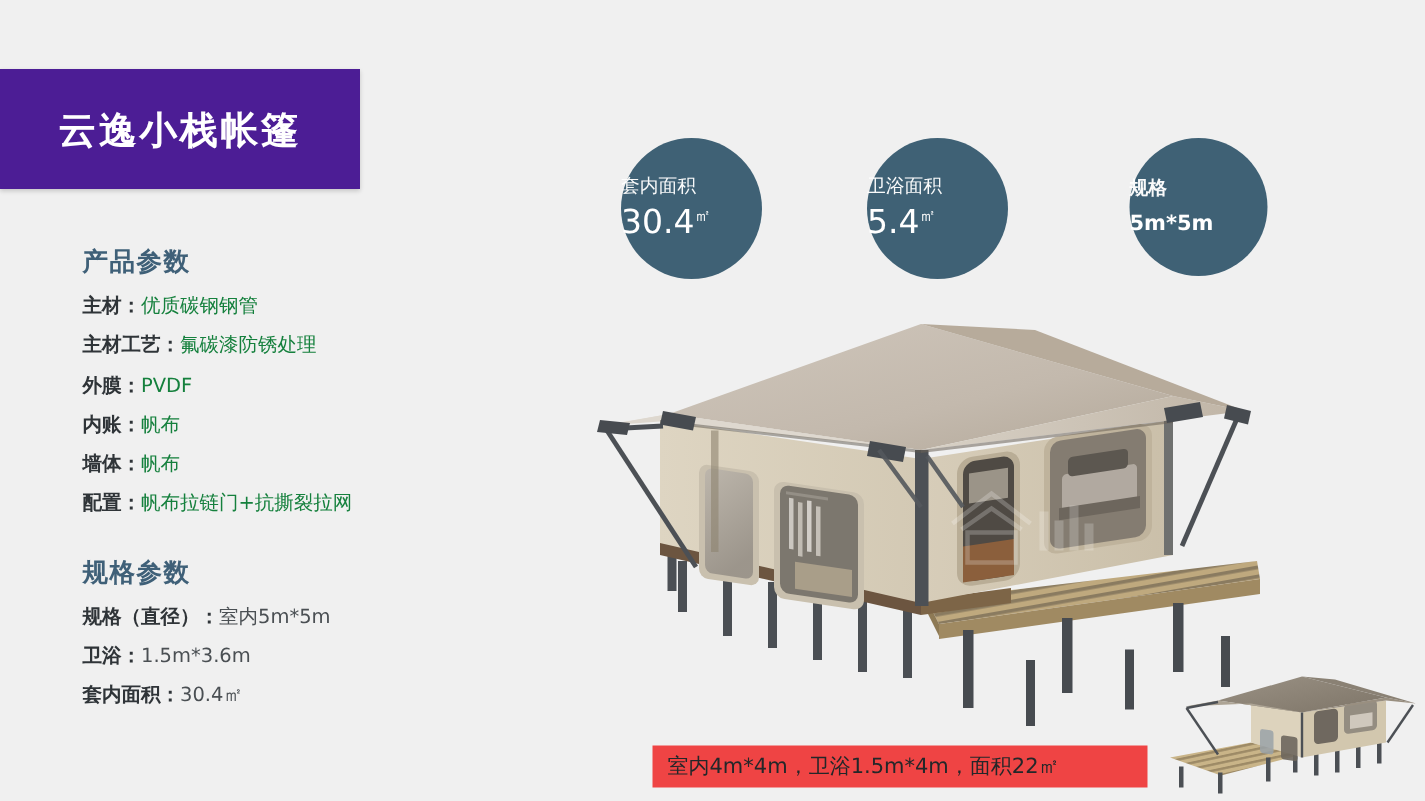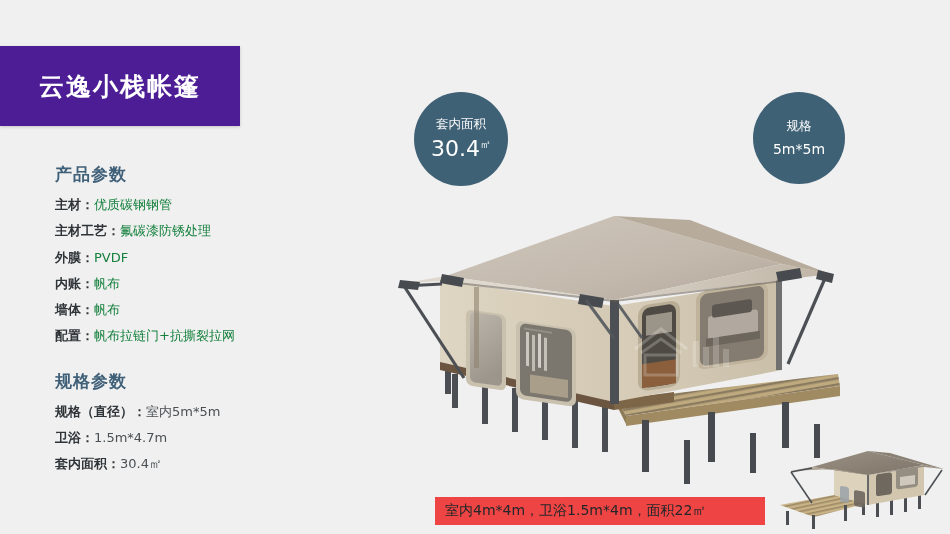--- a/index.html
+++ b/index.html
@@ -67,41 +67,40 @@
   .spec-block-2 .spec-row .v { color: #4a4f53; }
 
   
   .badge {
     position: absolute;
     border-radius: 50%;
     background: #3f6175;
     color: #fff;
     display: flex;
     flex-direction: column;
-    align-items: center;
     justify-content: center;
     line-height: 1;
   }
   .badge .badge-label {
     font-size: 12.5px;
     margin-bottom: 7px;
     opacity: 0.97;
     white-space: nowrap;
   }
   .badge .badge-value {
     font-size: 22px;
     white-space: nowrap;
   }
   .badge .badge-value .sup {
     font-size: 11px;
     vertical-align: super;
   }
   #badge-0 { left: 414px; top: 92px; width: 94px; height: 94px; }
   #badge-1 { left: 578px; top: 92px; width: 94px; height: 94px; }
-  #badge-2 { left: 753px; top: 92px; width: 92px; height: 92px; }
+  #badge-2 { left: 753px; top: 92px; width: 92px; height: 92px; font-weight: bold; }
   #badge-2 .badge-value { font-size: 14px; }
 
   
   .caption-bar {
     position: absolute;
     left: 435px; top: 497px;
     width: 330px; height: 28px;
     background: #ef4444;
     display: flex;
     align-items: center;
@@ -167,32 +166,36 @@
       </ul>
     </div>
 
     <div class="spec-block-2">
       <div class="section-heading">规格参数</div>
       <ul class="spec-list">
         <li class="spec-row">
           <span class="k">规格（直径）：</span><span class="v">室内5m*5m</span>
         </li>
         <li class="spec-row">
-          <span class="k">卫浴：</span><span class="v">1.5m*4.7m</span>
+          <span class="k">卫浴：</span><span class="v">1.5m*3.6m</span>
         </li>
         <li class="spec-row">
           <span class="k">套内面积：</span><span class="v">30.4㎡</span>
         </li>
       </ul>
     </div>
   </div>
 
   <div class="badge" id="badge-0">
     <span class="badge-label">套内面积</span>
     <span class="badge-value"><span>30.4</span><span class="sup">㎡</span></span>
+  </div>
+  <div class="badge" id="badge-1">
+    <span class="badge-label">卫浴面积</span>
+    <span class="badge-value"><span>5.4</span><span class="sup">㎡</span></span>
   </div>
   <div class="badge" id="badge-2">
     <span class="badge-label">规格</span>
     <span class="badge-value"><span>5m*5m</span><span class="sup"></span></span>
   </div>
 
   <div class="tent-stage">
     <svg viewBox="0 0 450 300" width="450" height="300">
       <defs>
         <linearGradient id="roofTop" x1="0" y1="0" x2="1" y2="1">

